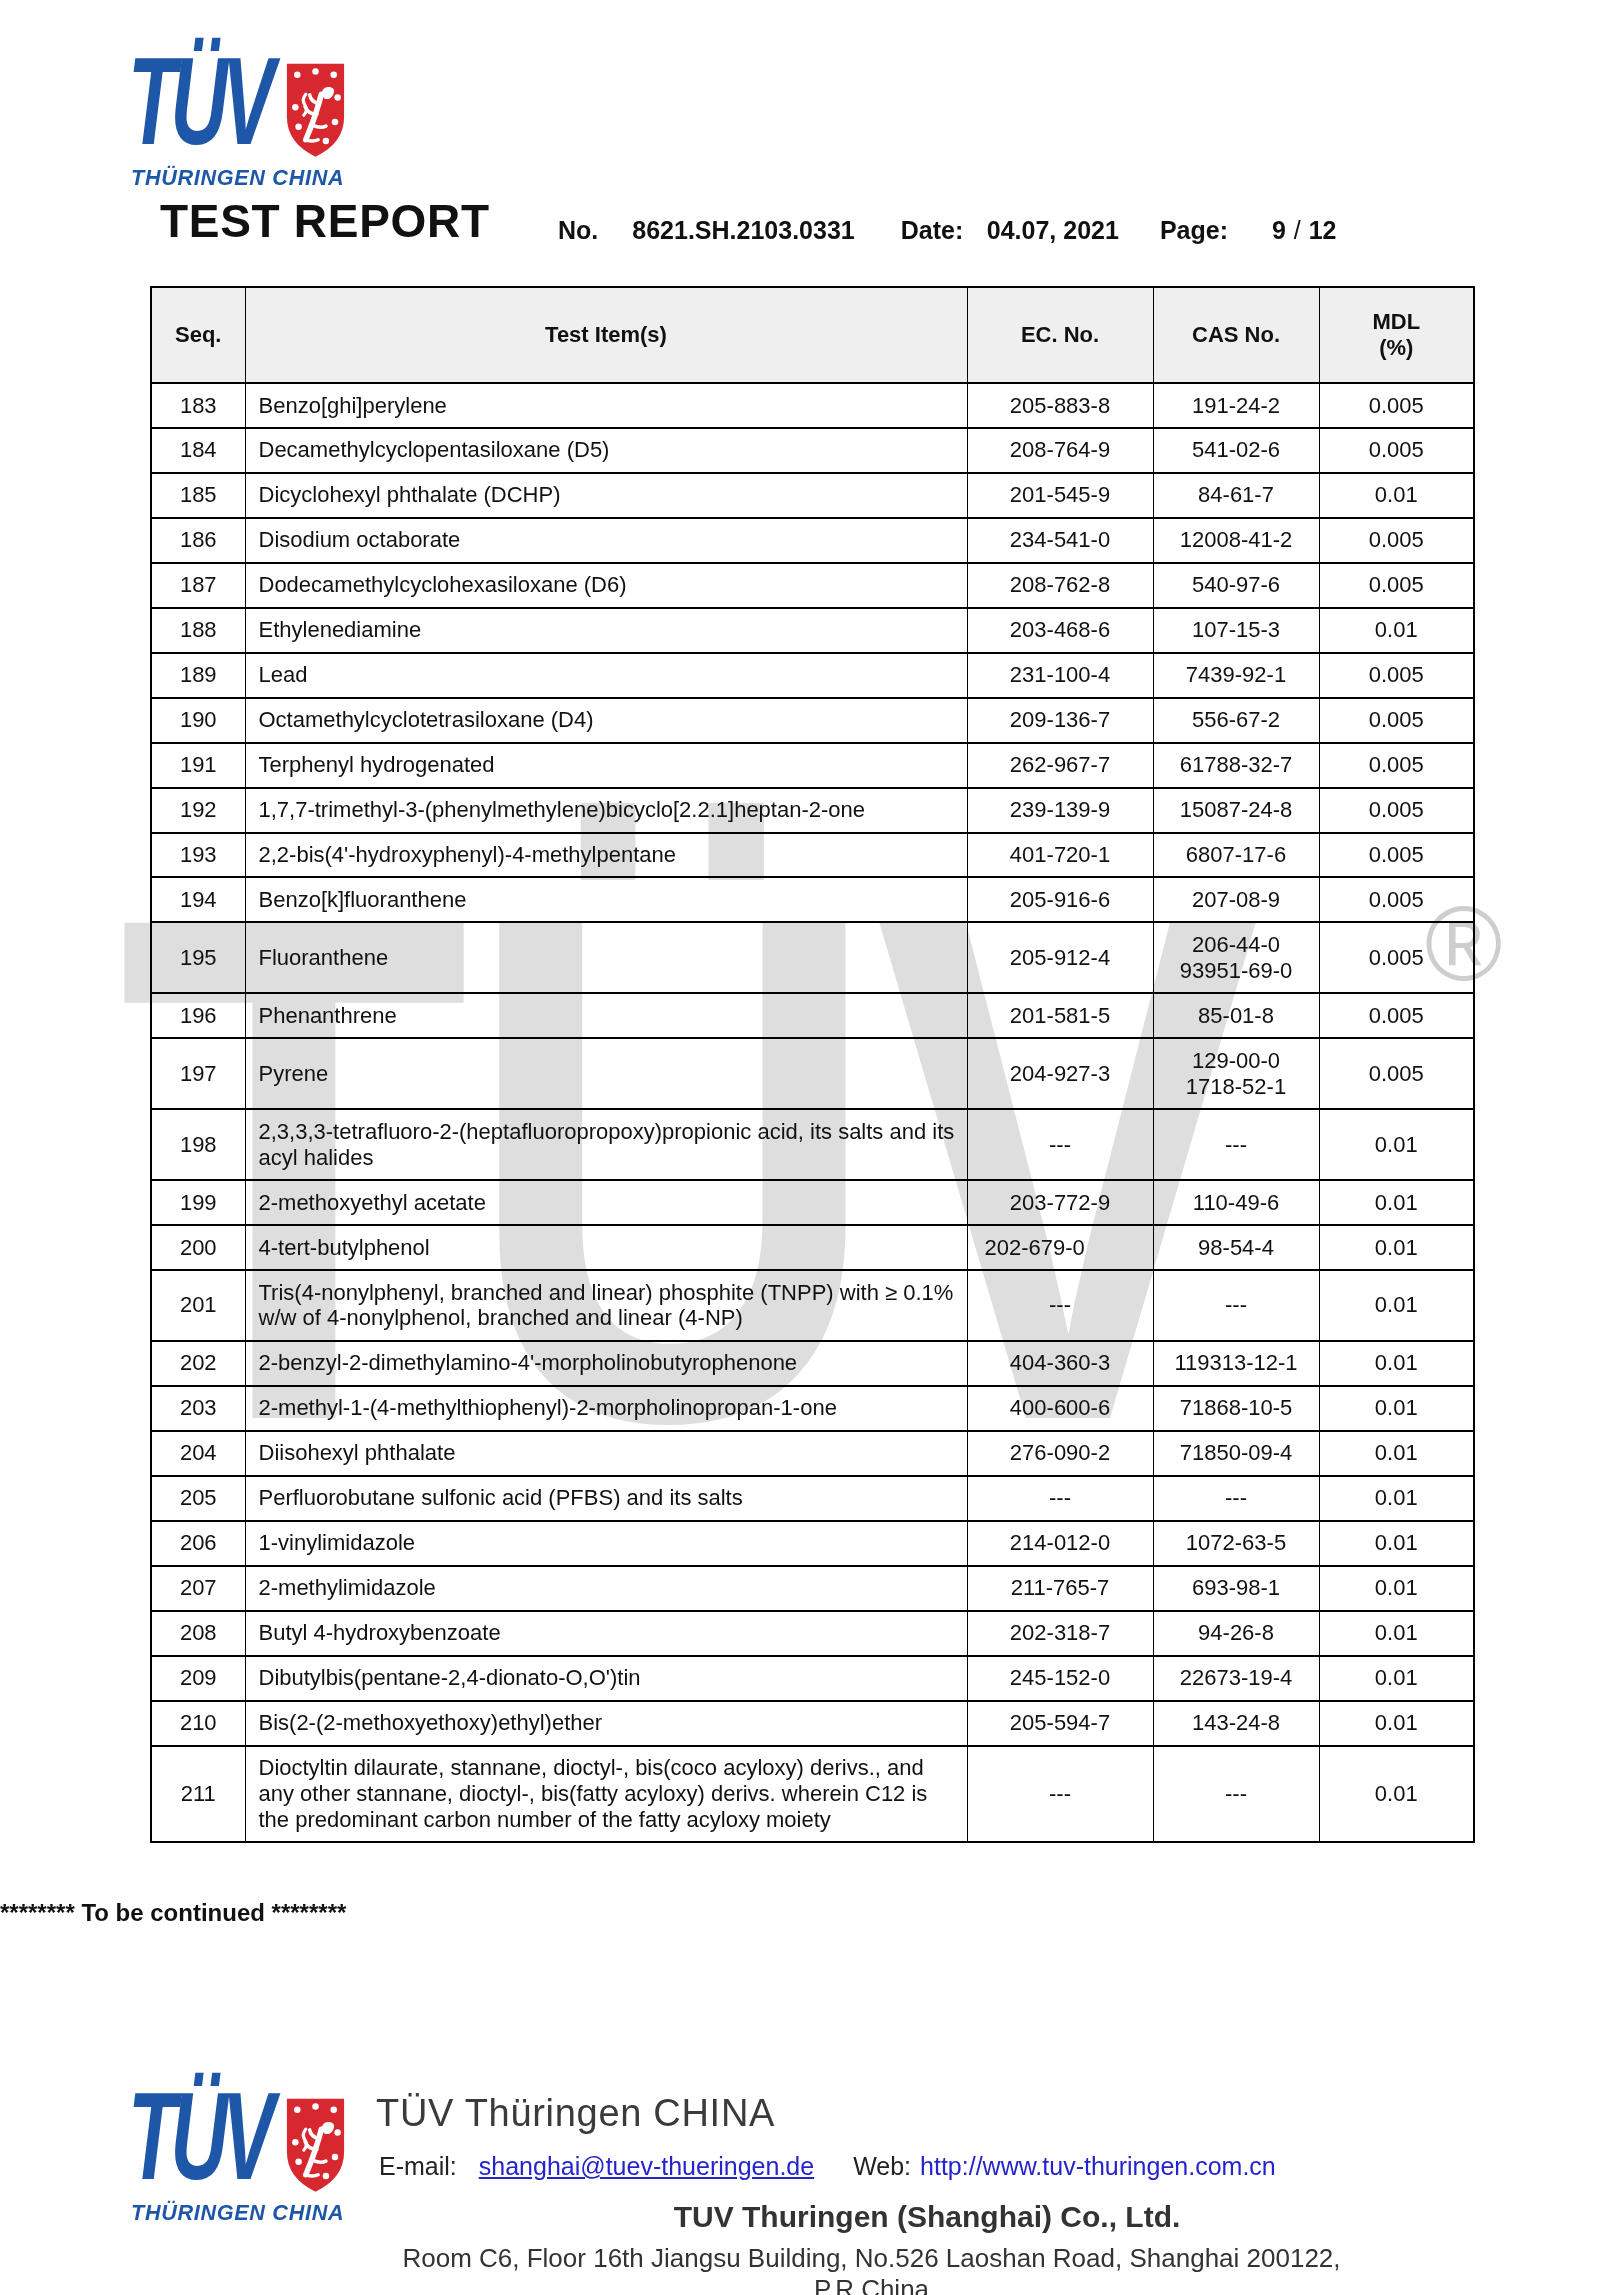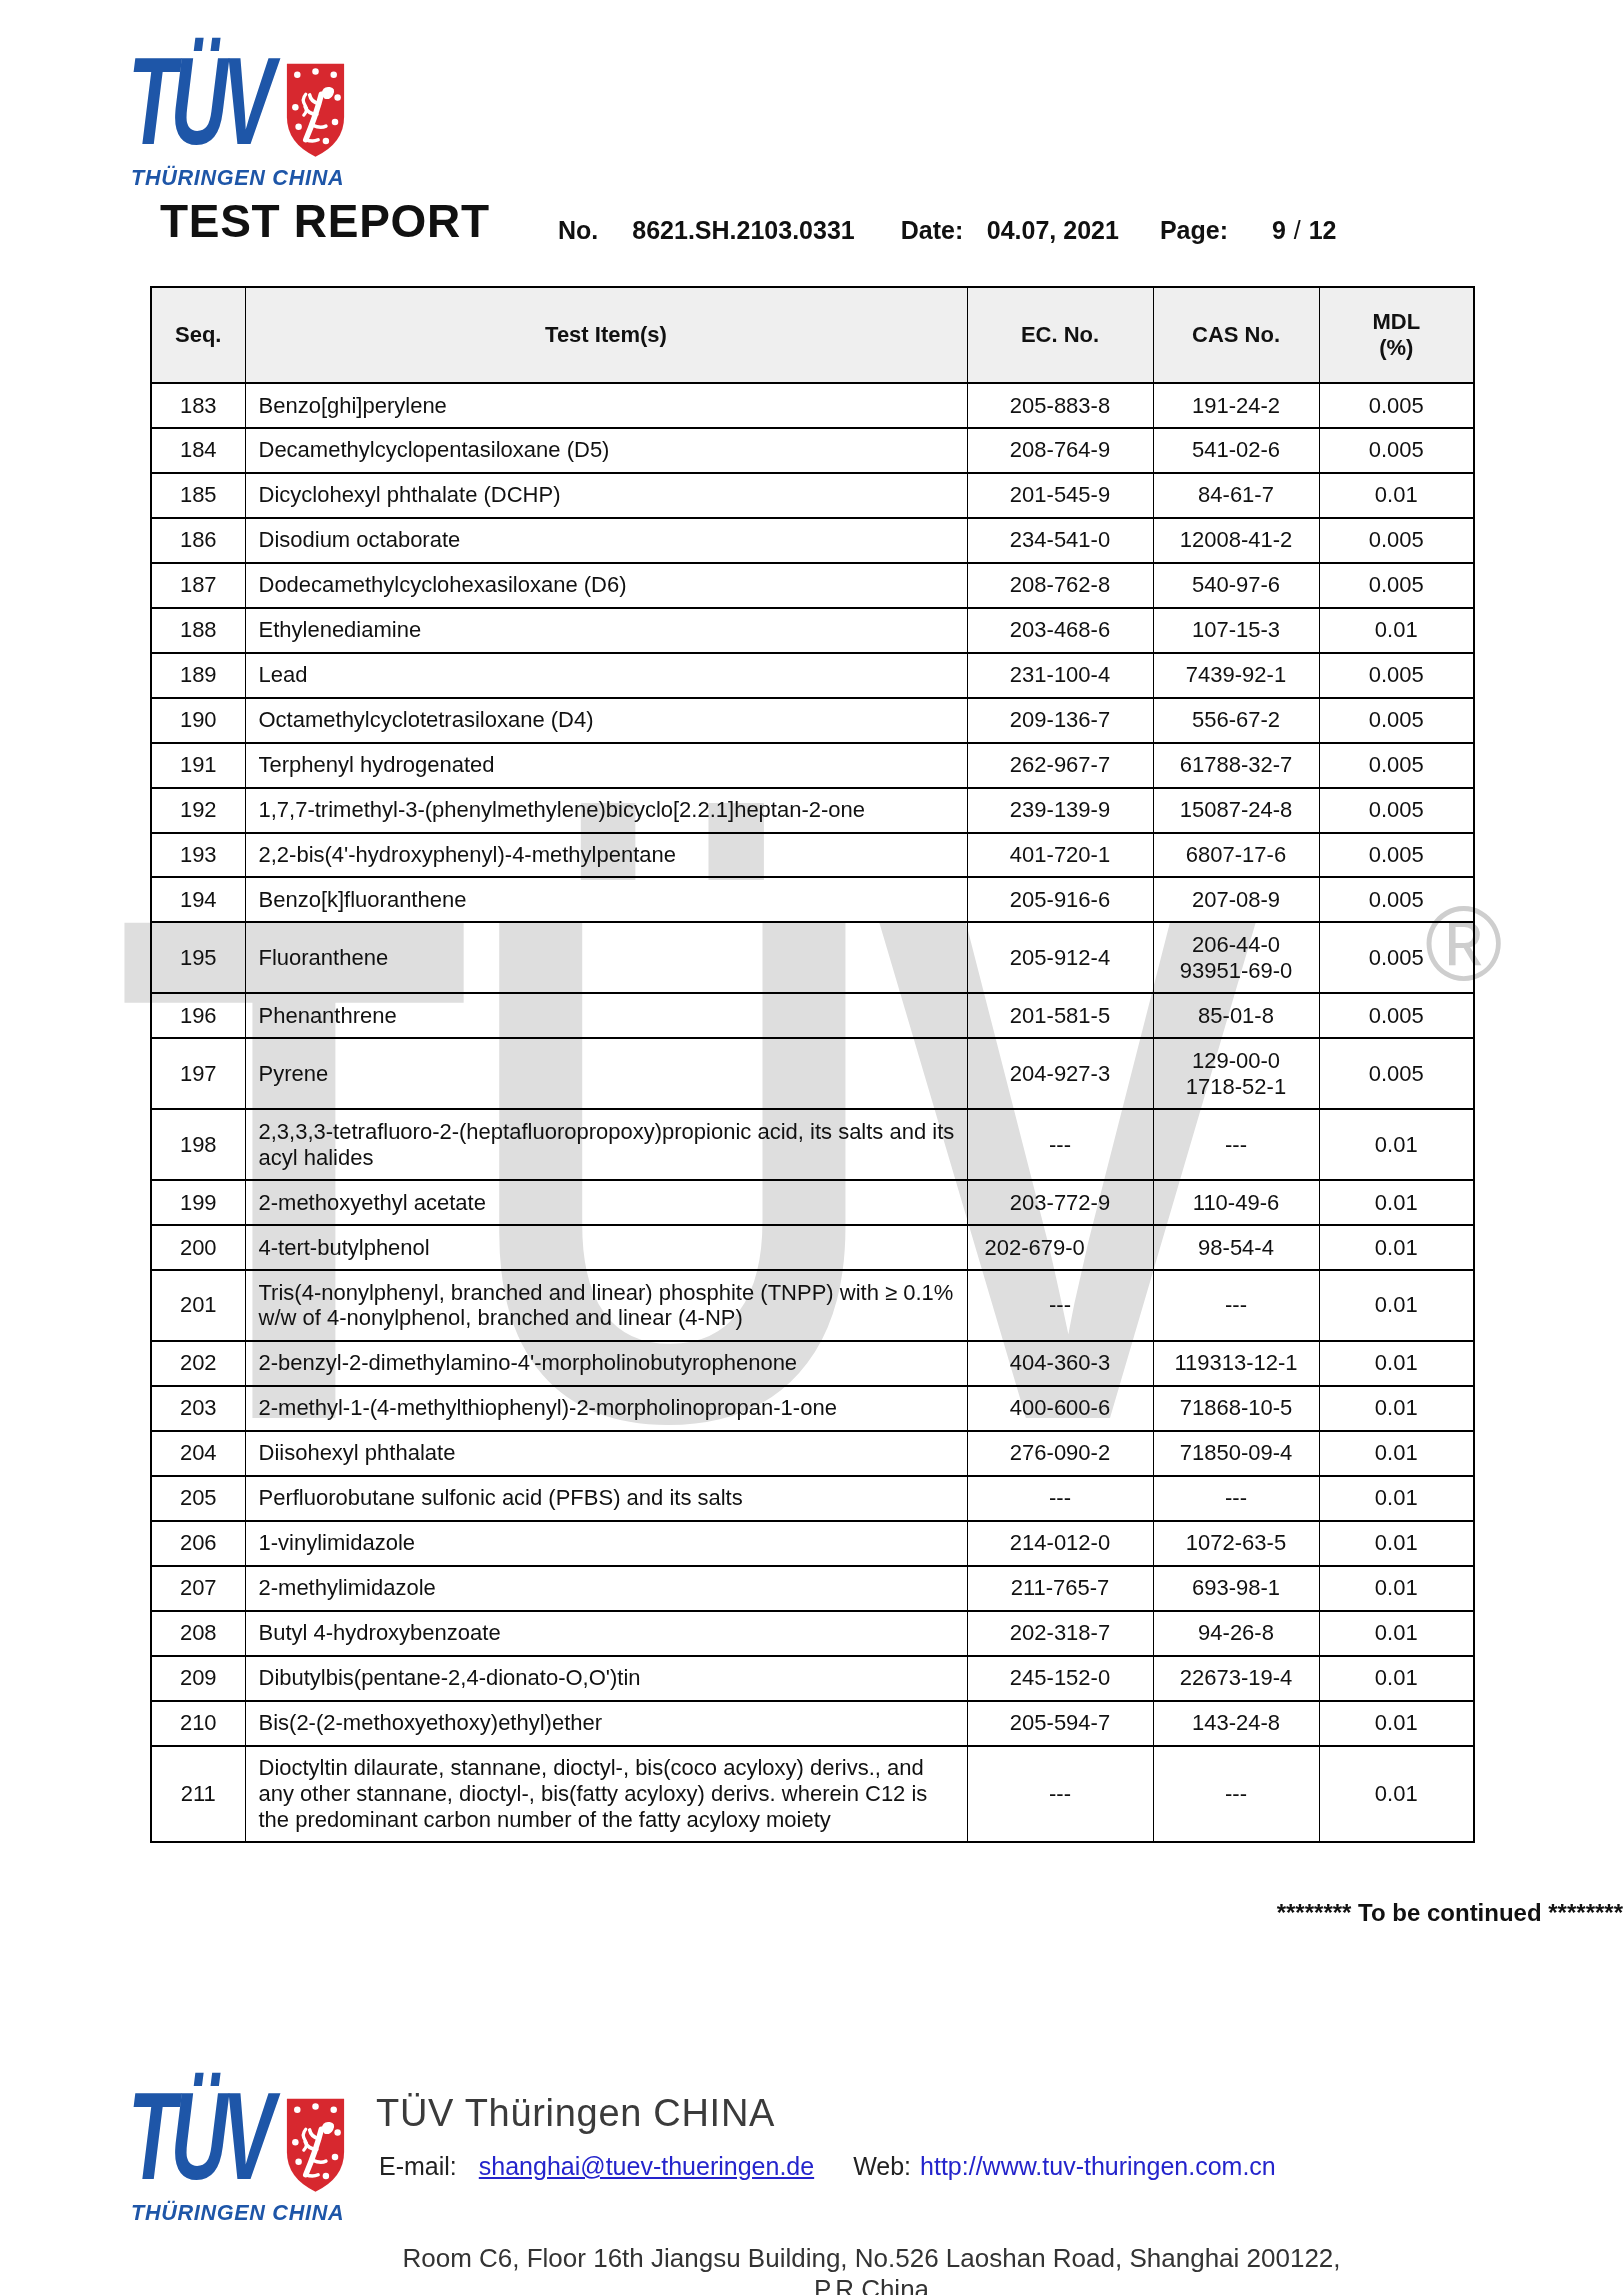--- a/index.html
+++ b/index.html
@@ -85,21 +85,21 @@
     height:96px;background:var(--header-bg);
     font-weight:bold;text-align:center;line-height:1.2;
   }
   table.report td{padding:8.5px 6.5px;text-align:center;line-height:1.18;}
   table.report td.c-item{text-align:left;padding-left:13px;padding-right:10.5px;}
   table.report td.ec-left{text-align:left;padding-left:17px;}
 
   
   .continued{
     position:absolute;left:0;top:1899px;width:100%;z-index:1;
-    text-align:right;font-size:24px;font-weight:bold;
+    text-align:left;font-size:24px;font-weight:bold;
   }
 
   
   .footer-title{
     position:absolute;left:376px;top:2092px;z-index:2;
     font-size:38px;font-weight:normal;color:var(--footer-gray);letter-spacing:0.7px;
   }
   .footer-contact{
     position:absolute;left:379px;top:2152px;z-index:2;
     font-size:25px;color:#222;white-space:nowrap;
@@ -404,16 +404,17 @@
       <circle cx="38" cy="140" r="10" fill="#ffffff"></circle>
       <circle cx="48" cy="200" r="10" fill="#ffffff"></circle>
     </svg>
     <div class="logo-sub">THÜRINGEN CHINA</div>
   </div>
 
   <div class="footer-title">TÜV Thüringen CHINA</div>
   <div class="footer-contact">
     <span>E-mail:</span><a class="email">shanghai@tuev-thueringen.de</a><span class="weblbl">Web:</span><a class="url">http://www.tuv-thuringen.com.cn</a>
   </div>
+  <div class="footer-company">TUV Thuringen (Shanghai) Co., Ltd.</div>
   <div class="footer-address">Room C6, Floor 16th Jiangsu Building, No.526 Laoshan Road, Shanghai 200122, P.R.China</div>
 
 </div>
 
 
 </body></html>

